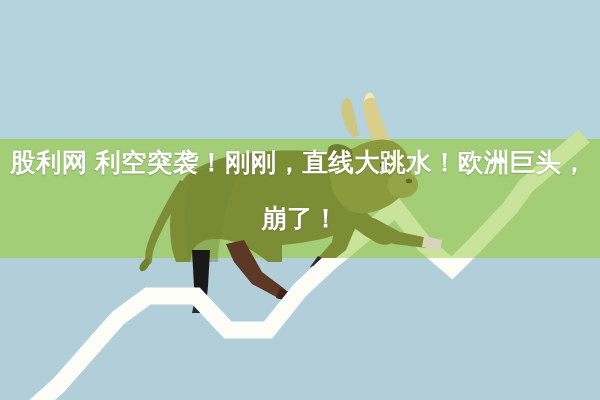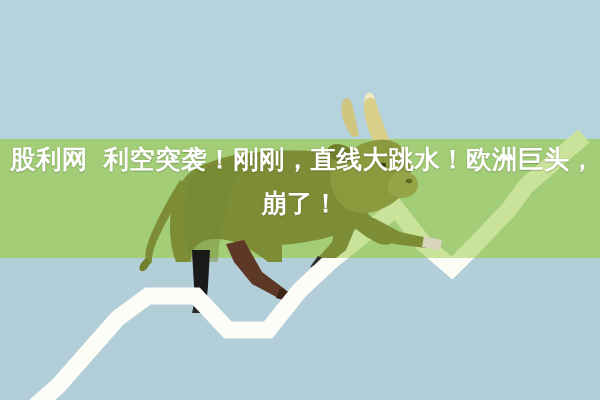--- a/index.html
+++ b/index.html
@@ -57,28 +57,28 @@
     display: block;
     color: #ffffff;
     font-size: 25.5px;
     line-height: 44px;
     font-weight: 700;
     letter-spacing: 0.4px;
     white-space: nowrap;
     text-shadow:
       0 1px 1px rgba(60,70,40,.28),
       0 0 2px rgba(60,70,40,.18);
-    font-family: Liberation Mono, monospace;
   }
   .caption-line.l1 {
     text-align: left;
     padding-left: 10px;
   }
   .caption-line.l2 {
     text-align: center;
+    margin-top: 12px;
   }
 </style>
 </head>
 <body>
 
 <div id="stage">
 
   <div class="sky"></div>
   <div class="field"></div>
   <div class="ground"></div>

